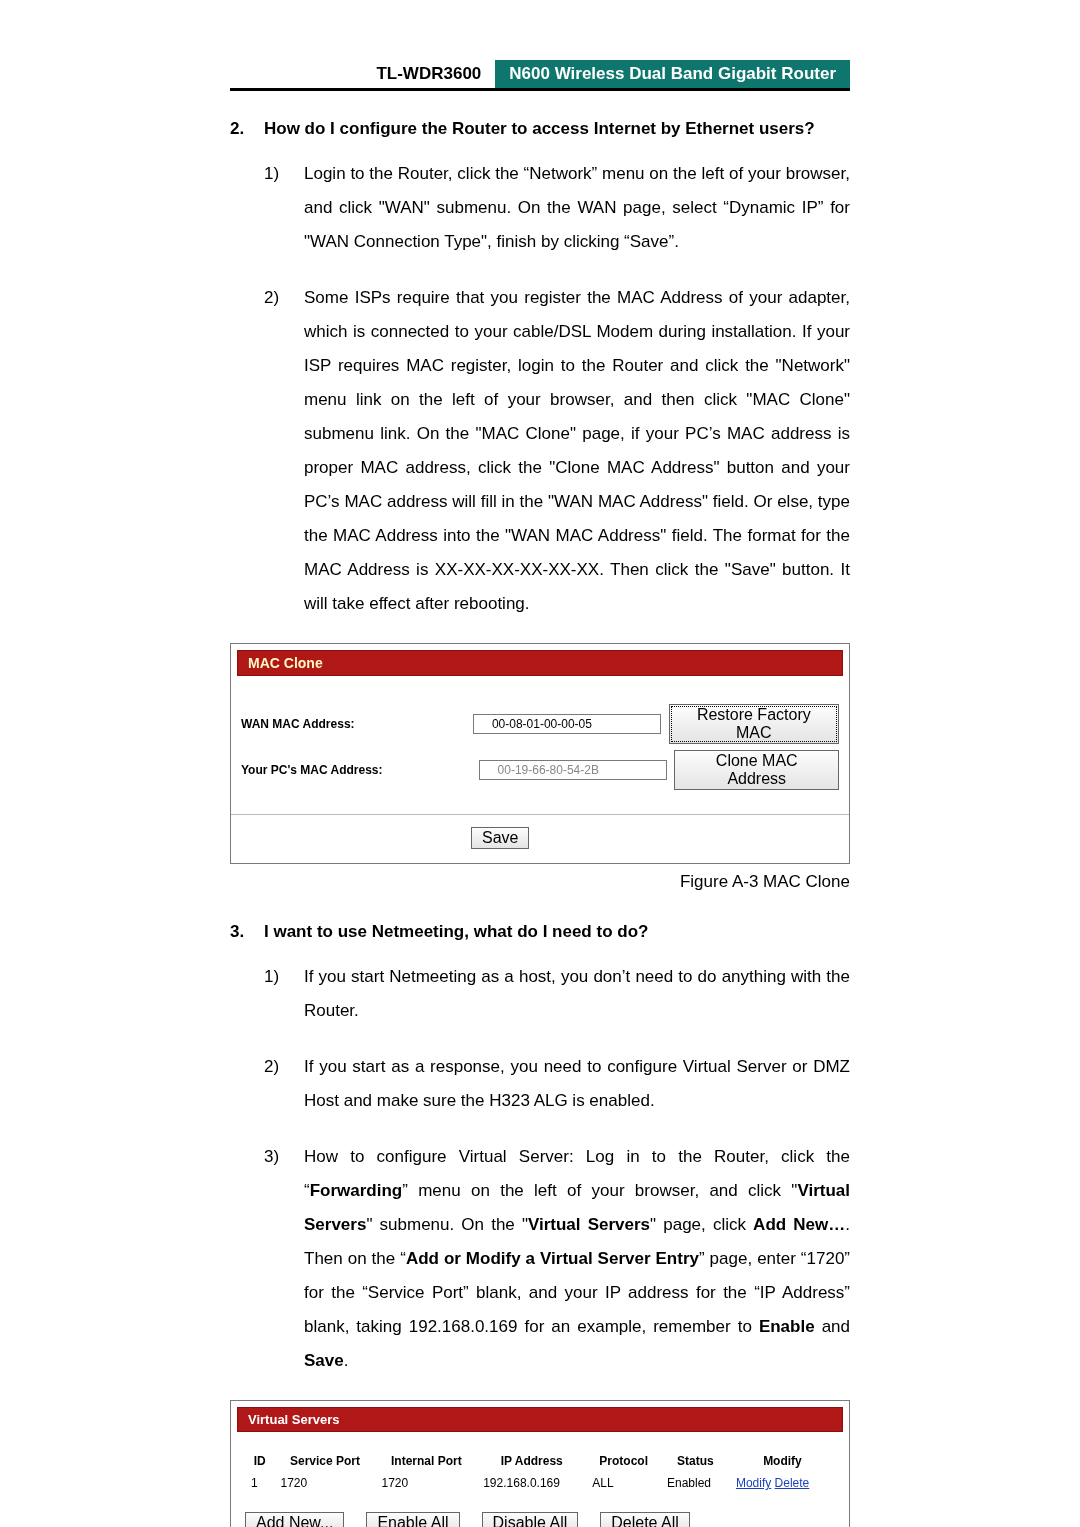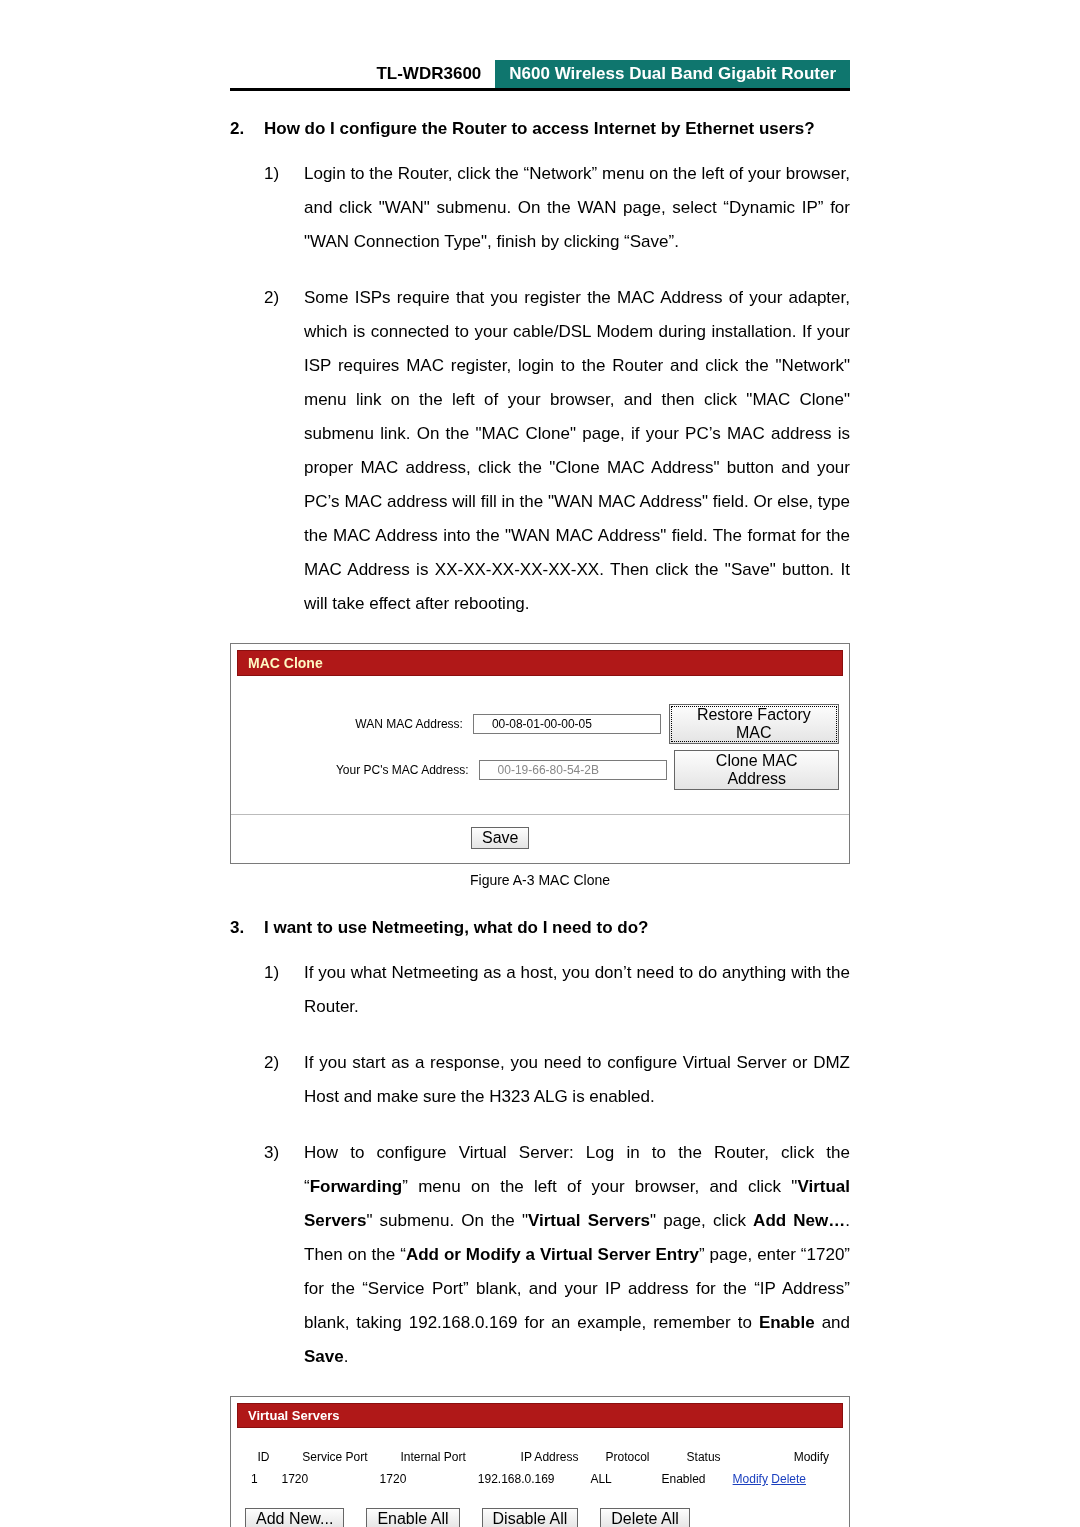--- a/index.html
+++ b/index.html
@@ -12,32 +12,32 @@
 .q-txt{flex:1}
 .step{display:flex;font-size:17px;line-height:2.0;margin:0 0 22px 34px}
 .step-num{width:40px;flex:none}
 .step-txt{flex:1;text-align:justify}
 .step-txt b{font-weight:bold}
 .fig{display:flex;justify-content:center;margin:10px 0 6px 0}
 .fig-frame{border:1px solid #7a7a7a;background:#fff;width:640px}
 .panel-title{margin:6px 6px 0 6px;background:#b01818;color:#fef9c3;font-weight:bold;font-size:14px;padding:4px 10px;border:1px solid #8a0f0f}
 .panel-body{padding:22px 10px 18px 10px}
 .mac-row{display:flex;align-items:center;margin:6px 0;font-size:12px}
-.mac-label{width:230px;text-align:right;font-weight:normal;padding-right:10px}
+.mac-label{width:230px;font-weight:bold;padding-right:10px}
 .mac-input{width:150px;border:1px solid #7a7a7a;font-size:12px;padding:2px 18px;font-family:inherit}
 .mac-input[disabled]{color:#888;background:#fff}
 .btn{font-size:16px;padding:1px 10px;border:1px solid #666;background:linear-gradient(#fdfdfd,#e4e4e4);cursor:pointer;font-family:inherit}
 .btn.sel{outline:1px dotted #000;outline-offset:-3px}
 .panel-footer{border-top:1px solid #bbb;padding:12px 10px 14px 240px}
-.caption{text-align:center;font-size:14px;margin:8px 0 30px 0}
+.caption{text-align:right;font-size:17px;margin:8px 0 30px 0}
 .vs-frame{border:1px solid #7a7a7a;background:#fff;width:680px}
 .vs-title{margin:6px 6px 0 6px;background:#b01818;color:#fff;font-weight:bold;font-size:13px;padding:4px 10px;border:1px solid #8a0f0f}
 .vs-body{padding:18px 14px 10px 14px}
 .vs-table{width:100%;border-collapse:collapse;font-size:12px}
-.vs-table th{text-align:right;font-weight:normal;padding:4px 6px}
+.vs-table th{text-align:center;font-weight:bold;padding:4px 6px}
 .vs-table td{padding:4px 6px}
 .lnk{color:#1a3fbf;text-decoration:underline;cursor:pointer;font-size:12px}
 .vs-btnrow{display:flex;gap:22px;margin:18px 0 0 0}
 .vs-pager{border-top:1px solid #bbb;padding:14px 0 16px 0;display:flex;justify-content:center;gap:26px}
 .btn[disabled]{color:#a0a0a0;cursor:default}
 .pagenum{text-align:center;font-size:17px;margin-top:60px}
 </style>
 </head>
 <body>
 
@@ -87,21 +87,21 @@
   </div>
   <div class="caption">Figure A-3 MAC Clone</div>
 
   <div class="q-row">
     <div class="q-num">3.</div>
     <div class="q-txt">I want to use Netmeeting, what do I need to do?</div>
   </div>
 
   <div class="step">
     <div class="step-num">1)</div>
-    <div class="step-txt">If you what Netmeeting as a host, you don’t need to do anything with the Router.</div>
+    <div class="step-txt">If you start Netmeeting as a host, you don’t need to do anything with the Router.</div>
   </div>
 
   <div class="step">
     <div class="step-num">2)</div>
     <div class="step-txt">If you start as a response, you need to configure Virtual Server or DMZ Host and make sure the H323 ALG is enabled.</div>
   </div>
 
   <div class="step">
     <div class="step-num">3)</div>
     <div class="step-txt"><span>How to configure Virtual Server: Log in to the Router, click the “</span><b>Forwarding</b><span>” menu on the left of your browser, and click "</span><b>Virtual Servers</b><span>" submenu. On the "</span><b>Virtual Servers</b><span>" page, click </span><b>Add New…</b><span>. Then on the “</span><b>Add or Modify a Virtual Server Entry</b><span>” page, enter “1720” for the “Service Port” blank, and your IP address for the “IP Address” blank, taking 192.168.0.169 for an example, remember to </span><b>Enable</b><span> and </span><b>Save</b><span>.</span></div>

